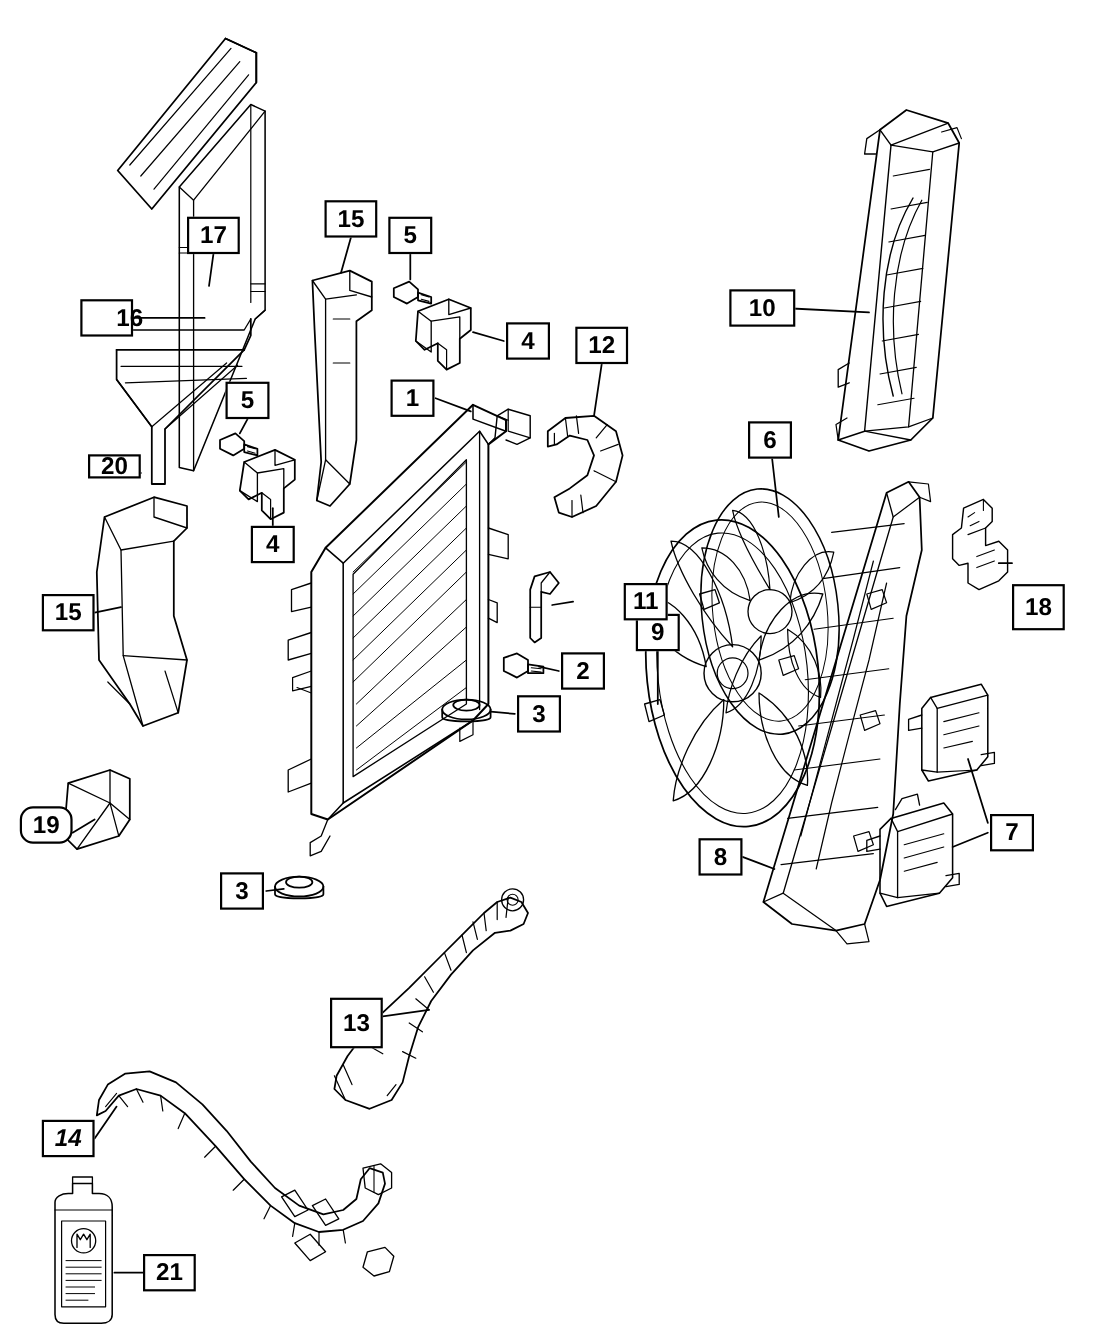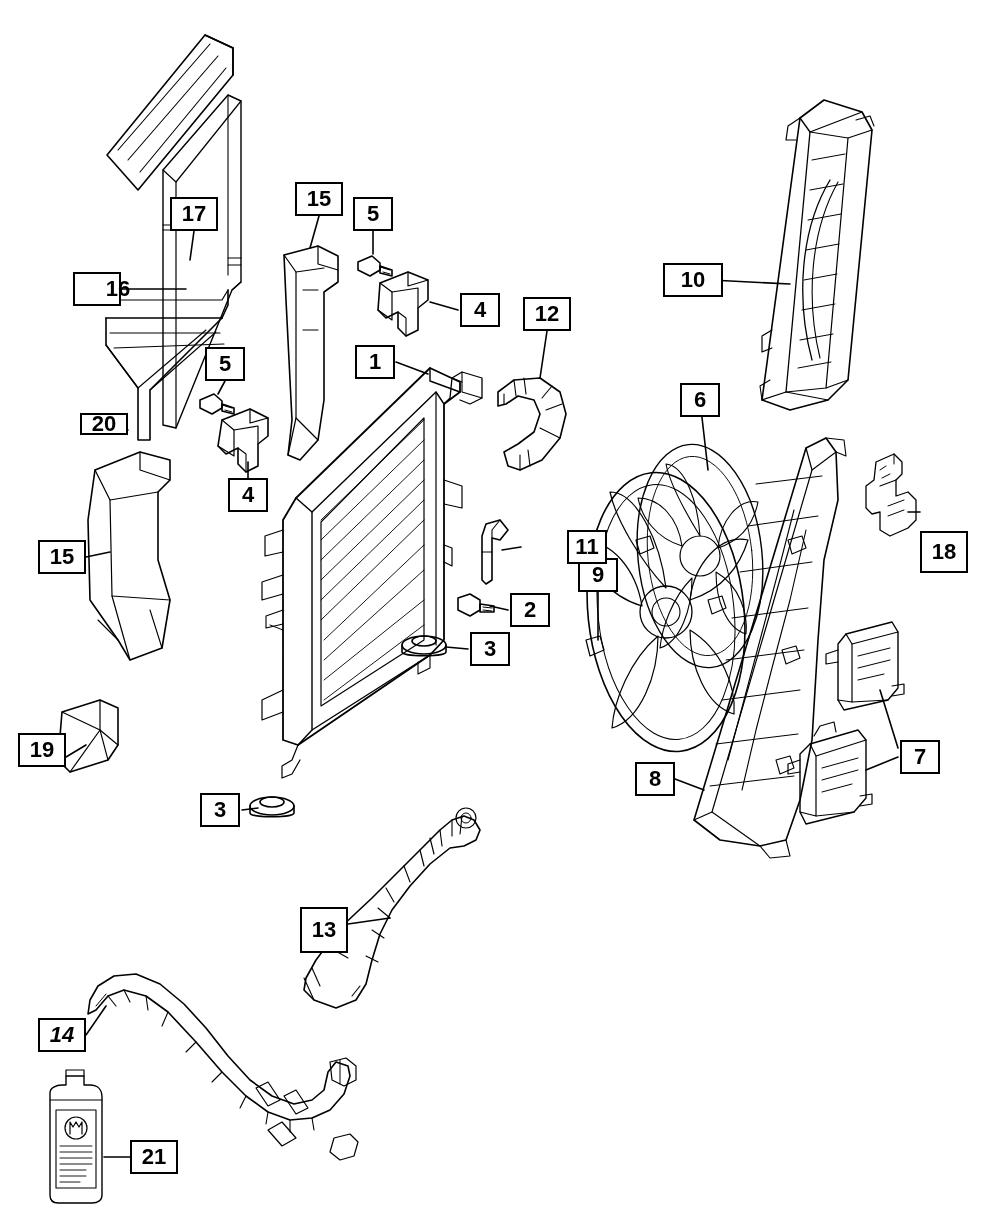--- a/index.html
+++ b/index.html
@@ -417,17 +417,17 @@
   <div class="callout" style="left:663px; top:263px; width:60px; height:34px;">10</div>
   <div class="callout" style="left:523px; top:530px; width:40px; height:34px;margin-left:44px;">11</div>
   <div class="callout" style="left:523px; top:297px; width:48px; height:34px;">12</div>
   <div class="callout" style="left:300px; top:907px; width:48px; height:46px;">13</div>
   <div class="callout" style="left:38px; top:1018px; width:48px; height:34px;font-style:italic;">14</div>
   <div class="callout" style="left:295px; top:182px; width:48px; height:34px;">15</div>
   <div class="callout" style="left:38px; top:540px; width:48px; height:34px;">15</div>
   <div class="callout" style="left:73px; top:272px; width:48px; height:34px;padding-left:42px;">16</div>
   <div class="callout" style="left:170px; top:197px; width:48px; height:34px;">17</div>
   <div class="callout" style="left:920px; top:495px; width:48px; height:42px;margin-top:36px;">18</div>
-  <div class="callout" style="left:18px; top:733px; width:48px; height:34px;">19</div>
+  <div class="callout" style="left:18px; top:733px; width:48px; height:34px;border-radius:12px;">19</div>
   <div class="callout" style="left:80px; top:413px; width:48px; height:22px;">20</div>
   <div class="callout" style="left:130px; top:1140px; width:48px; height:34px;">21</div>
 
 </div>
 
 </body></html>

